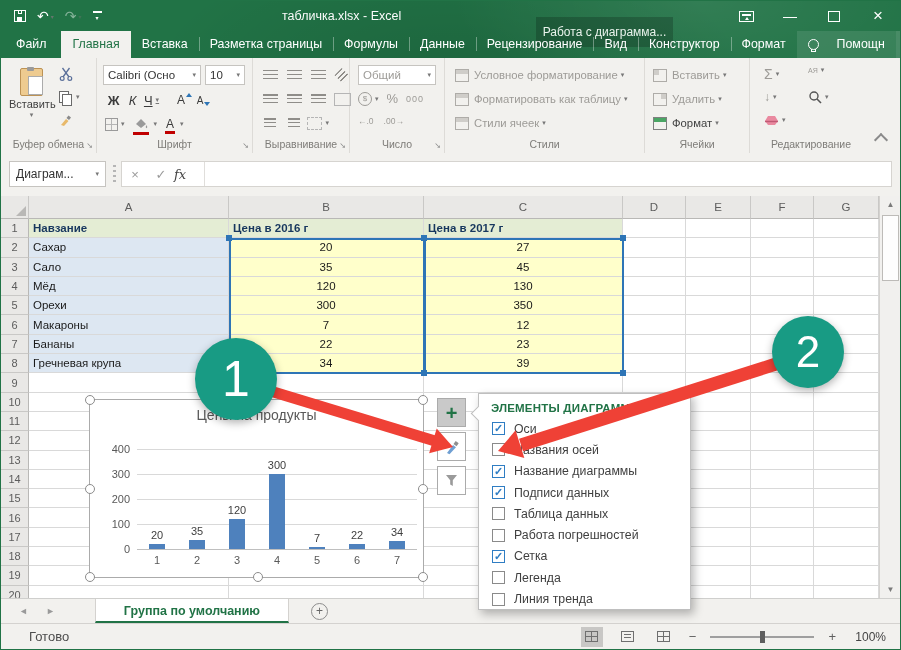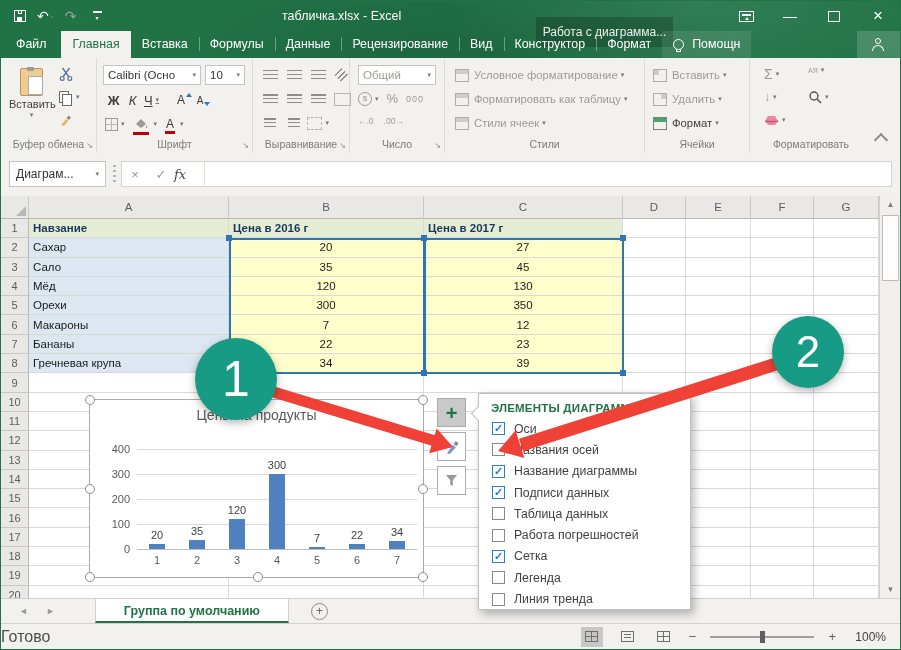--- a/index.html
+++ b/index.html
@@ -26,21 +26,21 @@
   .wb.cl{font-size:17px}
   .i-ribopt{position:relative;width:15px;height:11px;border:1px solid #fff;box-sizing:border-box;display:inline-block}
   .i-ribopt:after{content:"";position:absolute;left:2px;top:2px;right:2px;height:2px;background:#fff}
   .i-ribopt:before{content:"";position:absolute;left:5px;bottom:1px;border-left:2.5px solid transparent;border-right:2.5px solid transparent;border-bottom:3px solid #fff}
   .i-max{width:10px;height:9px;border:1px solid #fff;display:inline-block}
   .tabs{position:absolute;left:0;top:30px;width:100%;height:27px;display:flex;align-items:stretch;font-size:12.4px;}
   .tab{position:relative;padding:0 11px;line-height:27px;color:#fff;white-space:nowrap;cursor:default;}
   .tab.sep:before{content:"";position:absolute;left:0;top:6px;height:14px;width:1px;background:rgba(255,255,255,.35)}
   .tab.active{background:#f2f1ee;color:#217346;}
   .tab.k-file{padding:0 15px;}
-  .tab.k-assist{background:rgba(255,255,255,.10);display:flex;align-items:center;gap:8px}
+  .tab.k-assist{background:rgba(255,255,255,.10);display:flex;align-items:center;gap:18px}
   .tab.k-share{margin-left:auto;background:rgba(255,255,255,.17);display:flex;align-items:center;gap:6px;padding:0 15px}
   .bulb{position:relative;width:9px;height:9px;border:1px solid #fff;border-radius:50%;display:inline-block}
   .bulb:after{content:"";position:absolute;left:2px;top:9px;width:3px;height:2px;border-bottom:1px solid #fff;border-left:1px solid #fff;border-right:1px solid #fff}
   .person{position:relative;width:13px;height:13px;display:inline-block}
   .person:before{content:"";position:absolute;left:3px;top:0;width:6px;height:6px;border:1px solid #fff;border-radius:50%;box-sizing:border-box}
   .person:after{content:"";position:absolute;left:0;bottom:0;width:12px;height:6px;border:1px solid #fff;border-bottom:none;border-radius:6px 6px 0 0;box-sizing:border-box}
   
   .ribbon{position:absolute;left:0;top:57px;width:100%;height:95px;background:#f2f1ee;border-bottom:1px solid #d5d2cd;display:flex;}
   .rg{position:relative;height:95px;border-right:1px solid #dddbd7;box-sizing:border-box;flex:none}
   .glab{position:absolute;left:0;right:0;bottom:3px;text-align:center;font-size:10.5px;color:#7e7c78;}
@@ -148,21 +148,21 @@
   
   .tabbar{position:absolute;left:0;top:597px;width:100%;height:25px;background:#f2f1ee;border-top:1px solid #cfcfcd;box-sizing:border-box;display:flex;align-items:center}
   .nav{font-size:9px;color:#9a9a9a;margin-left:18px}
   .stab{margin-left:40px;height:24px;line-height:24px;padding:0 28px;background:#fff;border-left:1px solid #d4d2cf;border-right:1px solid #d4d2cf;
         border-bottom:2px solid #217346;box-sizing:border-box;font-size:12.5px;font-weight:bold;color:#217346}
   .addsheet{margin-left:22px;width:17px;height:17px;border:1px solid #8c8c8c;border-radius:50%;display:flex;align-items:center;justify-content:center;
             font-size:12px;color:#666;box-sizing:border-box}
   
   .sbar{position:absolute;left:0;top:622px;width:100%;height:26px;background:#f2f1ee;border-top:1px solid #d4d2cf;box-sizing:border-box;
         display:flex;align-items:center}
-  .ready{margin-left:0;font-size:16px;color:#4d4d4d}
+  .ready{margin-left:28px;font-size:13px;color:#4d4d4d}
   .sbr{margin-left:auto;display:flex;align-items:center;gap:14px;margin-right:14px}
   .vbtn{width:22px;height:20px;display:flex;align-items:center;justify-content:center}
   .vbtn.on{background:#c8c7c5}
   .vi{width:13px;height:11px;box-sizing:border-box;border:1px solid #6f6f6f;display:inline-block}
   .vi1{background:linear-gradient(#6f6f6f,#6f6f6f) center/100% 1px no-repeat,linear-gradient(#6f6f6f,#6f6f6f) center/1px 100% no-repeat}
   .vi2{background:linear-gradient(#6f6f6f,#6f6f6f) center 2px/7px 1px no-repeat,linear-gradient(#6f6f6f,#6f6f6f) center 5px/7px 1px no-repeat}
   .vi3{background:linear-gradient(#6f6f6f,#6f6f6f) 0 45%/100% 1px no-repeat,linear-gradient(#6f6f6f,#6f6f6f) 45% 0/1px 100% no-repeat}
   .zo,.zi{font-size:13px;color:#5f5f5f}
   .ztrack{position:relative;width:104px;height:2px;background:#9f9f9f}
   .zthumb{position:absolute;left:50px;top:-5px;width:5px;height:12px;background:#5f5f5f}
@@ -201,20 +201,21 @@
         <span class="wb">
             <span class="i-max"></span>
           </span>
         <span class="wb cl">×</span>
       </div>
     </div>
     <div class="tabs" id="tabs">
         <div class="tab k-file"><span>Файл</span></div>
         <div class="tab active"><span>Главная</span></div>
         <div class="tab"><span>Вставка</span></div>
+        <div class="tab sep"><span>Разметка страницы</span></div>
         <div class="tab sep"><span>Формулы</span></div>
         <div class="tab sep"><span>Данные</span></div>
         <div class="tab sep"><span>Рецензирование</span></div>
         <div class="tab sep"><span>Вид</span></div>
         <div class="tab sep"><span>Конструктор</span></div>
         <div class="tab sep"><span>Формат</span></div>
         <div class="tab k-assist">
           <span class="bulb"></span>
           <span>Помощн</span>
         </div>
@@ -425,21 +426,21 @@
           </svg>
           <span class="car">▾</span>
       </div>
       <div class="ebtn" style="left:14px;top:56px">
         <svg width="15" height="12" viewBox="0 0 15 12">
             <path d="M4 2 h7 l3 5 -3 4 h-7 l-3-4z" fill="#e9899f"></path>
             <path d="M1 7.5 h13" stroke="#c05a74" stroke-width="1.4"></path>
           </svg>
           <span class="car">▾</span>
       </div>
-      <div class="glab"><span>Форматировать</span></div>
+      <div class="glab"><span>Редактирование</span></div>
     </div>
     <span class="chevup" style="position:absolute;"></span>
   </div>
 
   <div class="fbar">
     <div class="nbox">
         <span>Диаграм...</span>
         <span class="car">▾</span>
       </div>
     <div class="dots"></div>

